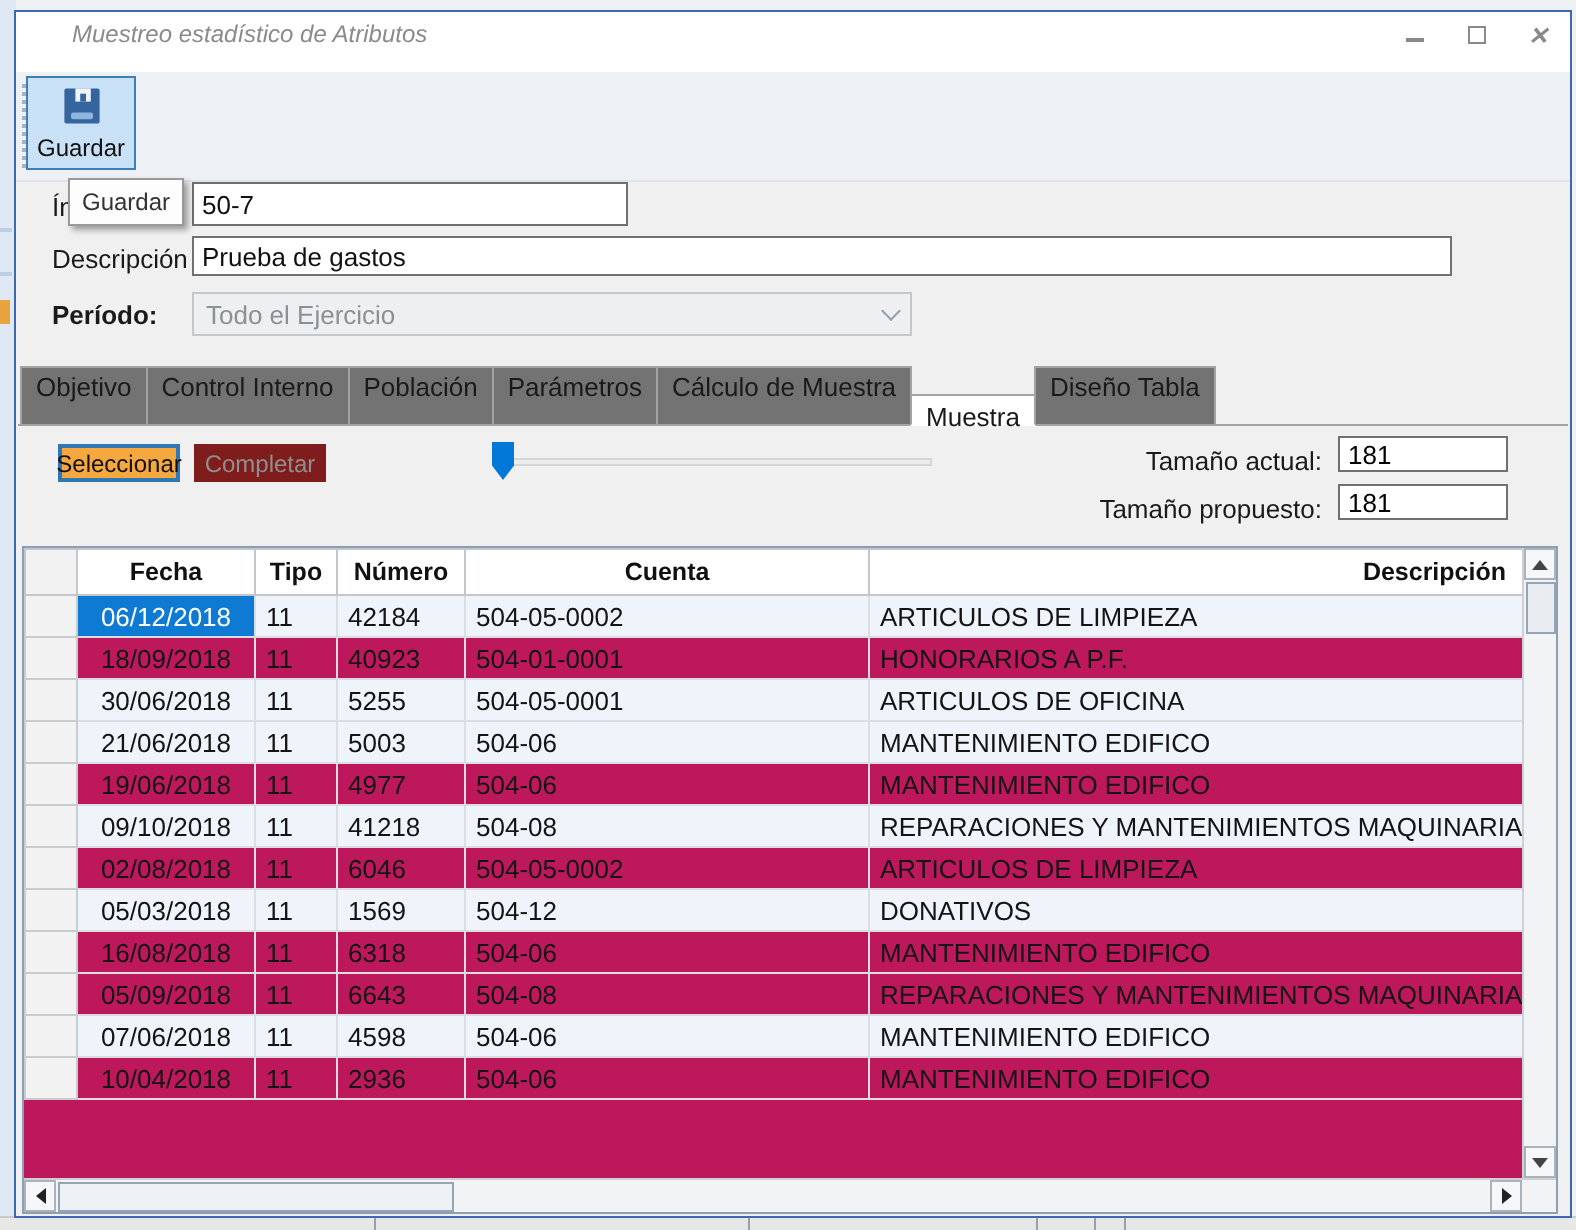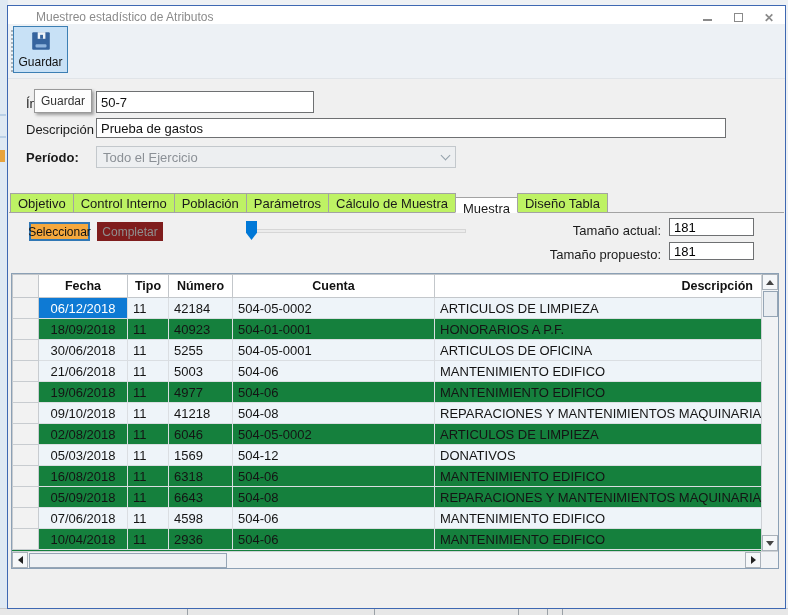--- a/index.html
+++ b/index.html
@@ -10,21 +10,21 @@
   .bg-left { position:absolute; left:0; top:0; width:8px; height:615px; background:#dfe9f3; }
   .bg-left .line { position:absolute; left:0; width:6px; height:2px; background:#b9cfe6; }
   .bg-left .orange { position:absolute; left:0; top:150px; width:5px; height:12px; background:#e8a33d; }
   .bg-bottom { position:absolute; left:0; top:608px; width:788px; height:7px; background:#e7e7e7; border-top:1px solid #c9c9c9; }
   .bg-bottom .tick { position:absolute; top:0; width:1px; height:7px; background:#9aa0a6; }
 
   
   .window { position:absolute; left:7px; top:5px; width:779px; height:604px; background:#f0f0f0; border:1px solid #3e68b2; }
 
   
-  .titlebar { position:relative; height:18px; background:#ffffff; }
+  .titlebar { position:relative; height:30px; background:#ffffff;font-style:italic; }
   .titlebar .title { position:absolute; left:28px; top:0; line-height:23px; font-size:12px; color:#8b8b8b; }
   .win-controls { position:absolute; right:10px; top:0; height:23px; display:flex; align-items:center; gap:19px; }
   .win-btn { width:12px; height:12px; display:flex; align-items:center; justify-content:center; }
   .glyph-min { width:9px; height:2px; background:#8a8a8a; margin-top:4px; }
   .glyph-max { width:9px; height:9px; border:1.5px solid #8a8a8a; }
   .glyph-close { font-size:12px; color:#8a8a8a; font-weight:bold; line-height:12px; }
 
   
   .toolbar { position:relative; height:55px; background:#edf1f5; border-bottom:1px solid #e0e4e8; }
   .grip { position:absolute; left:3px; top:6px; bottom:6px; width:3px; border-left:2px dotted #a9b2bb; }
@@ -34,35 +34,35 @@
   
   .f-label { position:absolute; font-size:13px; color:#1a1a1a; }
   input.f-input { position:absolute; border:1px solid #6e7072; background:#fff; font-family:"Liberation Sans",sans-serif; font-size:13px; padding:0 4px; color:#111; }
   .tooltip { position:absolute; left:26px; top:83px; width:58px; height:24px; background:#fdfdfd; border:1px solid #9a9a9a; box-shadow:2px 2px 3px rgba(0,0,0,0.35); font-size:12px; color:#333; display:flex; align-items:center; justify-content:center; z-index:6; }
   .combo { position:absolute; left:88px; top:140px; width:360px; height:22px; background:#edeff1; border:1px solid #c3c8cc; display:flex; align-items:center; padding:0 6px; }
   .combo .val { font-size:13px; color:#8b9096; flex:1; }
   .combo .chev { width:7px; height:7px; border-right:1.6px solid #93a0aa; border-bottom:1.6px solid #93a0aa; transform:rotate(45deg); margin-top:-4px; }
 
   
   .tabstrip { position:absolute; left:2px; top:185px; height:22px; display:flex; align-items:flex-end; z-index:3; }
-  .tab { height:20px; line-height:19px; padding:0 7px; font-size:13px; background:#bef264; border:1px solid #a3a3a3; margin-left:-1px; color:#1a1a1a; }
+  .tab { height:30px; line-height:19px; padding:0 7px; font-size:13px; background:#737373; border:1px solid #a3a3a3; margin-left:-1px; color:#1a1a1a; }
   .tab:first-child { margin-left:0; }
   .tab.active { height:16px; line-height:22px; background:#ffffff; border-bottom:1px solid #ffffff; position:relative; z-index:4; }
   .panel-line { position:absolute; left:1px; right:1px; top:206px; border-top:1px solid #a3a3a3; z-index:2; }
 
   
   .btn-sel { position:absolute; left:21px; top:216px; width:61px; height:19px; background:#f5a83d; border:2px solid #3077b5; font-family:"Liberation Sans",sans-serif; font-size:12px; color:#111; display:flex; align-items:center; justify-content:center; }
   .btn-comp { position:absolute; left:89px; top:216px; width:66px; height:19px; background:#7f1d1d; border:none; font-family:"Liberation Sans",sans-serif; font-size:12px; color:#8f8f8f; display:flex; align-items:center; justify-content:center; }
   .slider-track { position:absolute; left:248px; top:223px; width:210px; height:4px; background:#ececec; border:1px solid #d6d6d6; }
   .slider-thumb { position:absolute; left:238px; top:215px; width:11px; height:19px; background:#0078d7; clip-path:polygon(0 0,100% 0,100% 62%,50% 100%,0 62%); }
   .lbl-right { position:absolute; font-size:13px; text-align:right; width:175px; color:#1a1a1a; }
   input.size-input { position:absolute; left:661px; width:85px; height:18px; border:1px solid #6e7072; background:#fff; font-family:"Liberation Sans",sans-serif; font-size:13px; padding:0 4px; }
 
   
-  .grid { position:absolute; left:3px; top:267px; width:768px; height:296px; border:1px solid #8ba0b5; background:#15803d; display:flex; flex-direction:column; }
+  .grid { position:absolute; left:3px; top:267px; width:768px; height:334px; border:1px solid #8ba0b5; background:#be185d; display:flex; flex-direction:column; }
   .grid-body { flex:1; display:flex; overflow:hidden; }
   .gtable-wrap { width:749px; overflow:hidden; }
   table.gtable { border-collapse:collapse; table-layout:fixed; width:749px; }
   table.gtable th { height:23px; background:#fff; font-size:12.5px; font-weight:bold; border:1px solid #c3c7cb; text-align:center; color:#111; }
   table.gtable th.selcol { background:#f2f2f2; }
   table.gtable th.h-desc { text-align:right; padding-right:8px; }
   table.gtable td { height:21px; font-size:13px; border:1px solid #dadee2; white-space:nowrap; overflow:hidden; color:#141414; }
   table.gtable td.selcell { background:#f2f2f2; border-color:#c8ccd0; }
   table.gtable tr.alt td:not(.selcell) { background:#eef4f9; }
   table.gtable td.c-fecha { text-align:center; }

